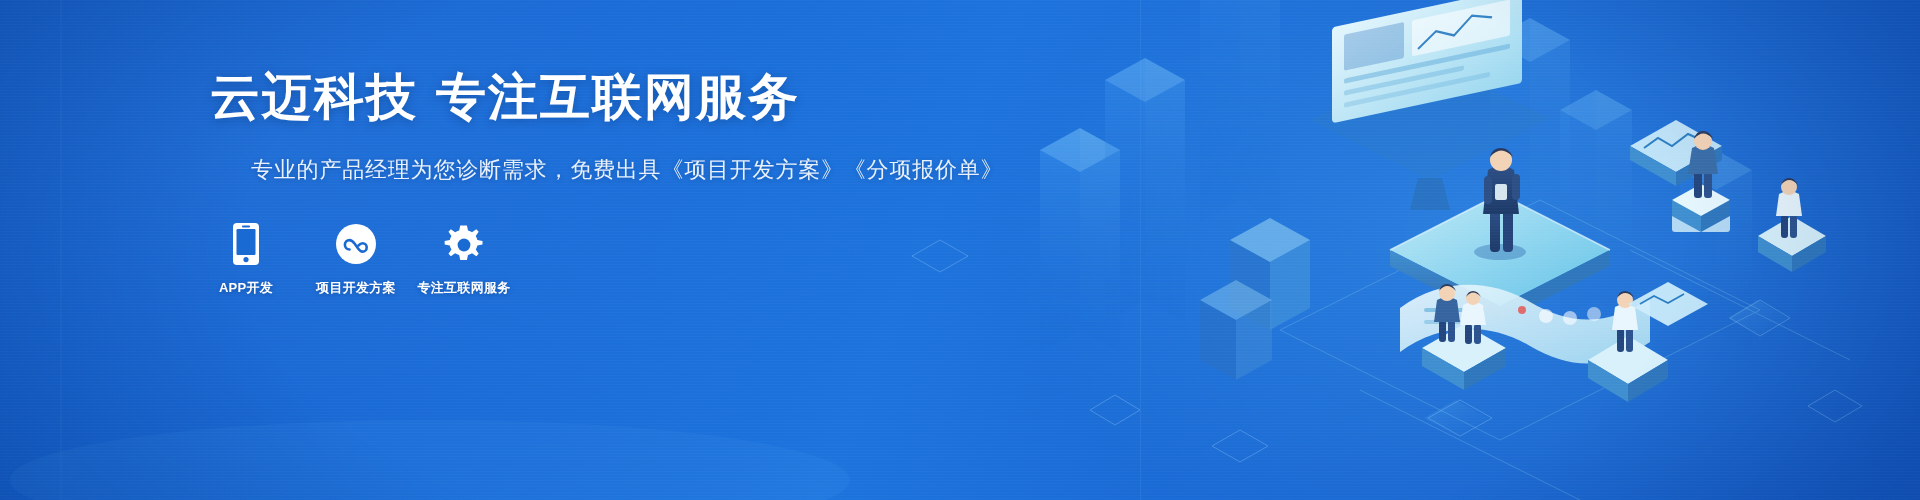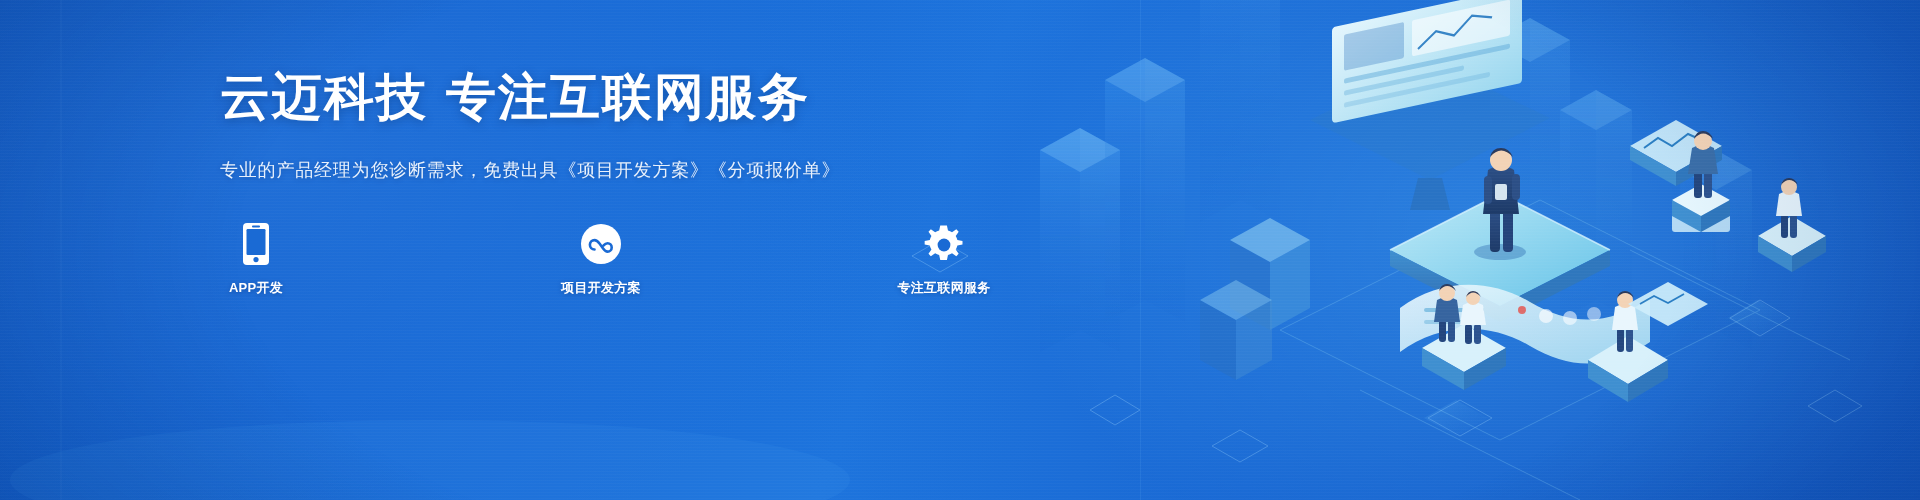--- a/index.html
+++ b/index.html
@@ -30,55 +30,55 @@
     background:radial-gradient(ellipse 1500px 700px at 50% 50%, rgba(0,0,0,0) 48%, rgba(3,40,100,.42) 100%);
     pointer-events:none;
   }
 
   
   .decor{ position:absolute; inset:0; pointer-events:none; }
 
   
   .content{
     position:absolute;
-    left:220px; top:68px;
+    left:210px; top:68px;
     width:760px;
   }
   .headline{
     font-family:"Liberation Sans","DejaVu Sans",sans-serif;
     font-weight:bold;
     font-size:50px;
     line-height:1.18;
     color:#ffffff;
     letter-spacing:2px;
     white-space:nowrap;
     text-shadow:0 2px 10px rgba(5,40,95,.35);
   }
   .headline .gap{ display:inline-block; width:18px; }
 
   .subtitle{
     margin-top:26px;
     font-family:"Liberation Sans","DejaVu Sans",sans-serif;
-    font-size:18px;
+    font-size:22px;
     line-height:34px;
     color:#e8f1fc;
     letter-spacing:.8px;
     white-space:nowrap;
     font-weight:400;
     text-shadow:0 1px 5px rgba(5,35,90,.30);
+    margin-left:41px;
   }
   .subtitle .line{ display:block; }
 
   
   .services{
     margin-top:36px;
     display:flex;
     align-items:flex-start;
     gap:36px;
-    justify-content:space-between;
   }
   .service{
     width:72px;
     display:flex;
     flex-direction:column;
     align-items:center;
     cursor:pointer;
   }
   .service .glyph{
     height:42px;

